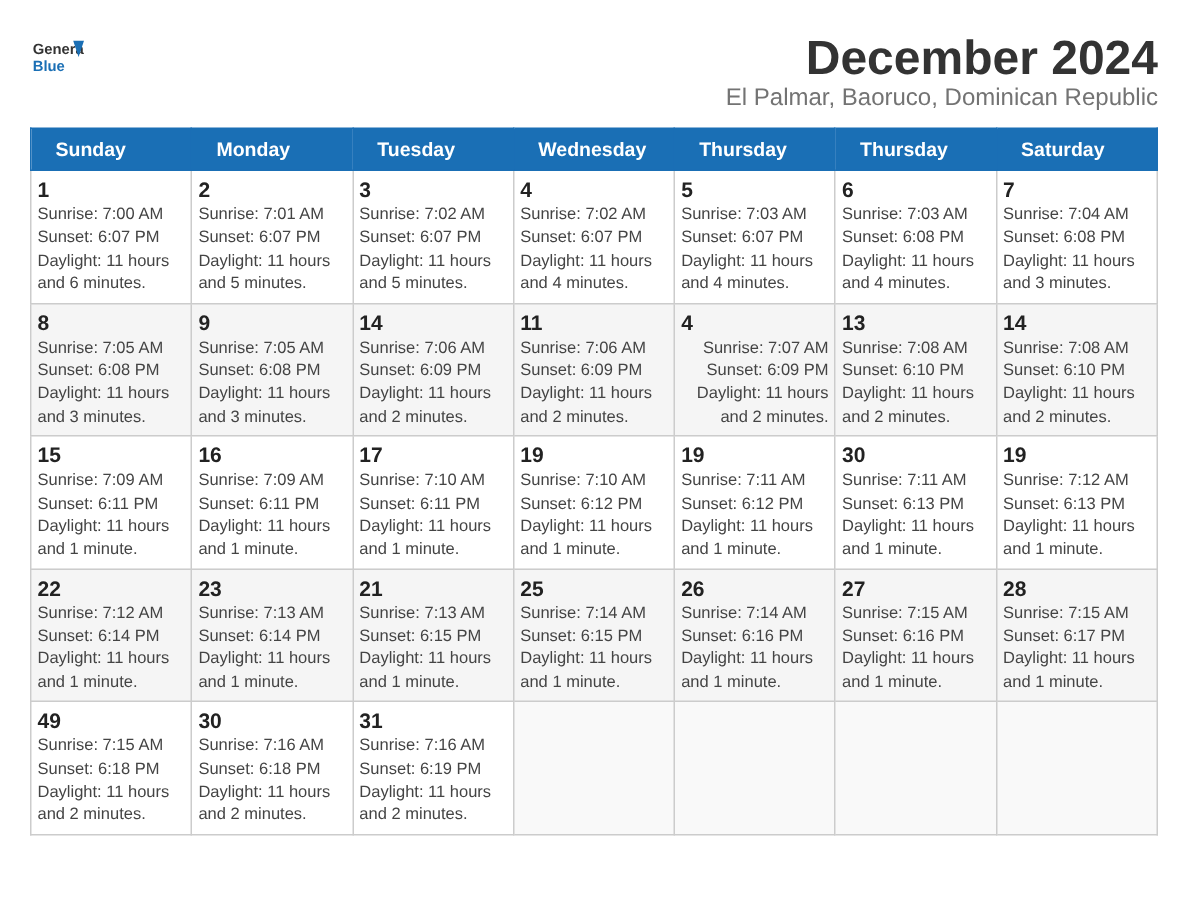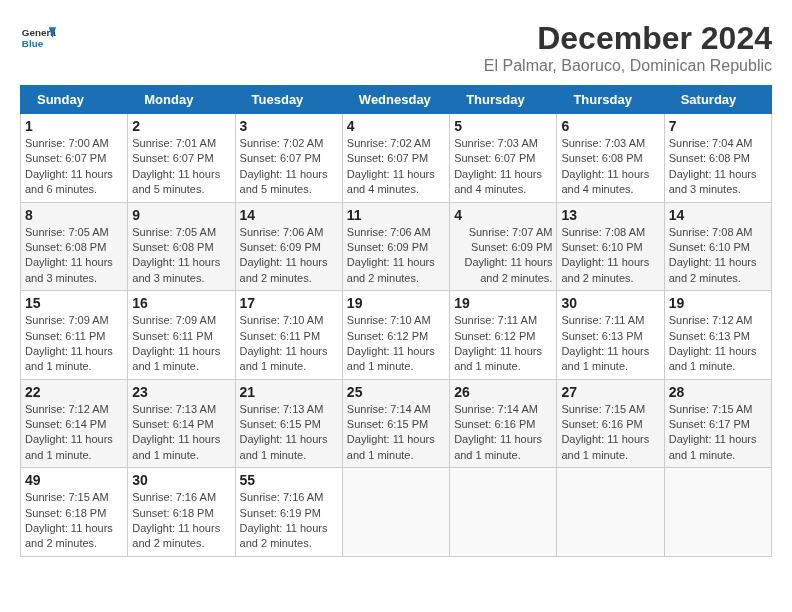--- a/index.html
+++ b/index.html
@@ -323,21 +323,21 @@
 and 2 minutes.</div>
         </td>
         <td>
           <span class="day-num">30</span>
           <div class="day-info" style="white-space: pre-line;">Sunrise: 7:16 AM
 Sunset: 6:18 PM
 Daylight: 11 hours
 and 2 minutes.</div>
         </td>
         <td>
-          <span class="day-num">55</span>
+          <span class="day-num">31</span>
           <div class="day-info" style="white-space: pre-line;">Sunrise: 7:16 AM
 Sunset: 6:19 PM
 Daylight: 11 hours
 and 2 minutes.</div>
         </td>
         <td class="empty-cell"></td>
         <td class="empty-cell"></td>
         <td class="empty-cell"></td>
         <td class="empty-cell"></td>
       </tr>

